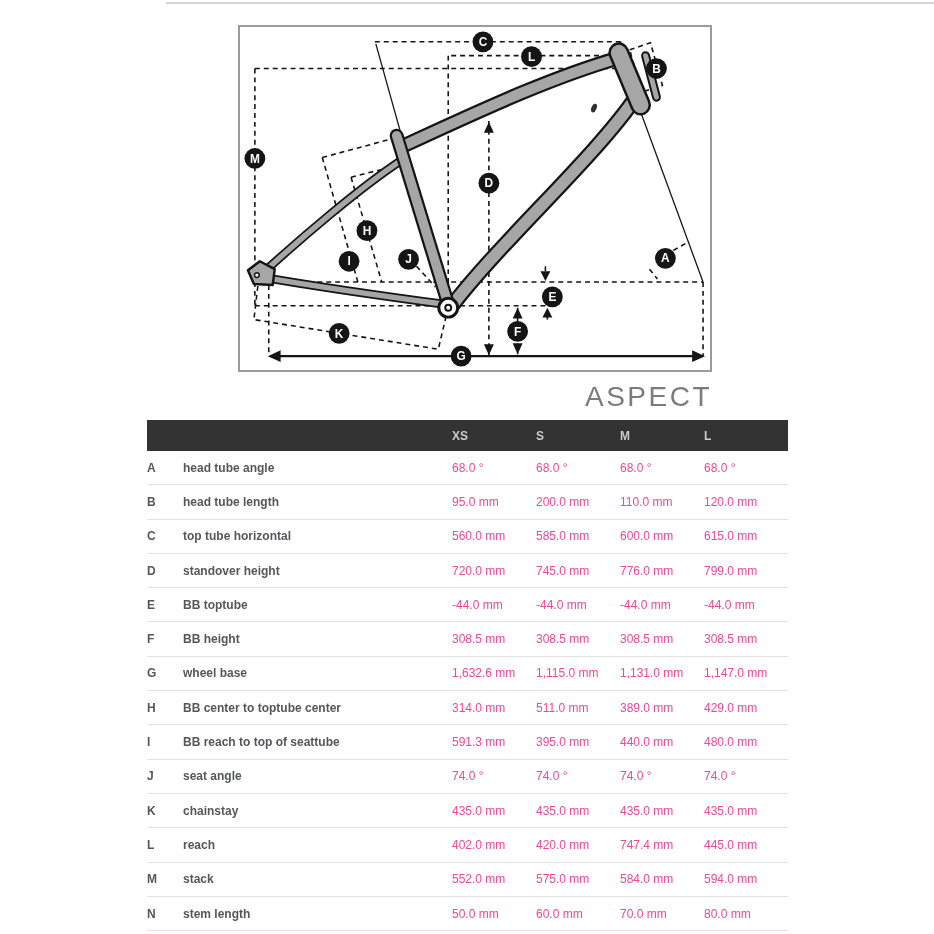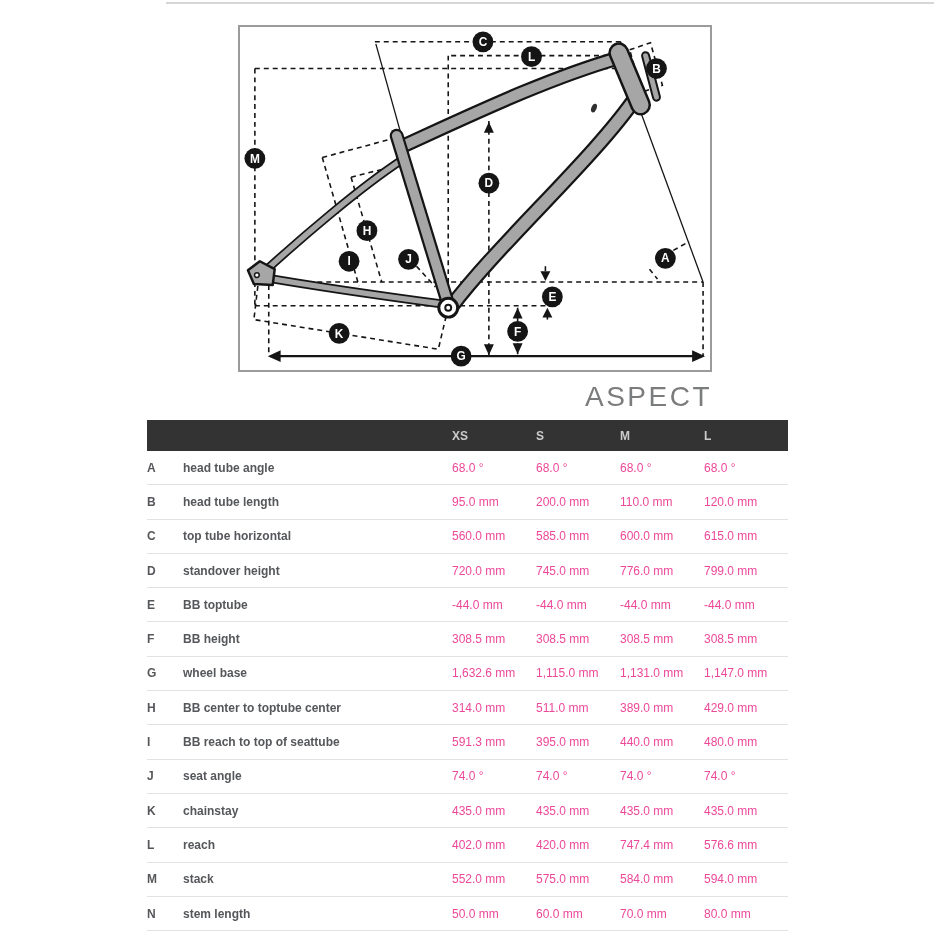--- a/index.html
+++ b/index.html
@@ -282,21 +282,21 @@
     <td class="c-val">435.0 mm</td>
     <td class="c-val">435.0 mm</td>
   </tr>
 
   <tr>
     <td class="c-key">L</td>
     <td class="c-label">reach</td>
     <td class="c-val">402.0 mm</td>
     <td class="c-val">420.0 mm</td>
     <td class="c-val">747.4 mm</td>
-    <td class="c-val">576.6 mm</td>
+    <td class="c-val">445.0 mm</td>
   </tr>
 
   <tr>
     <td class="c-key">M</td>
     <td class="c-label">stack</td>
     <td class="c-val">552.0 mm</td>
     <td class="c-val">575.0 mm</td>
     <td class="c-val">584.0 mm</td>
     <td class="c-val">594.0 mm</td>
   </tr>

